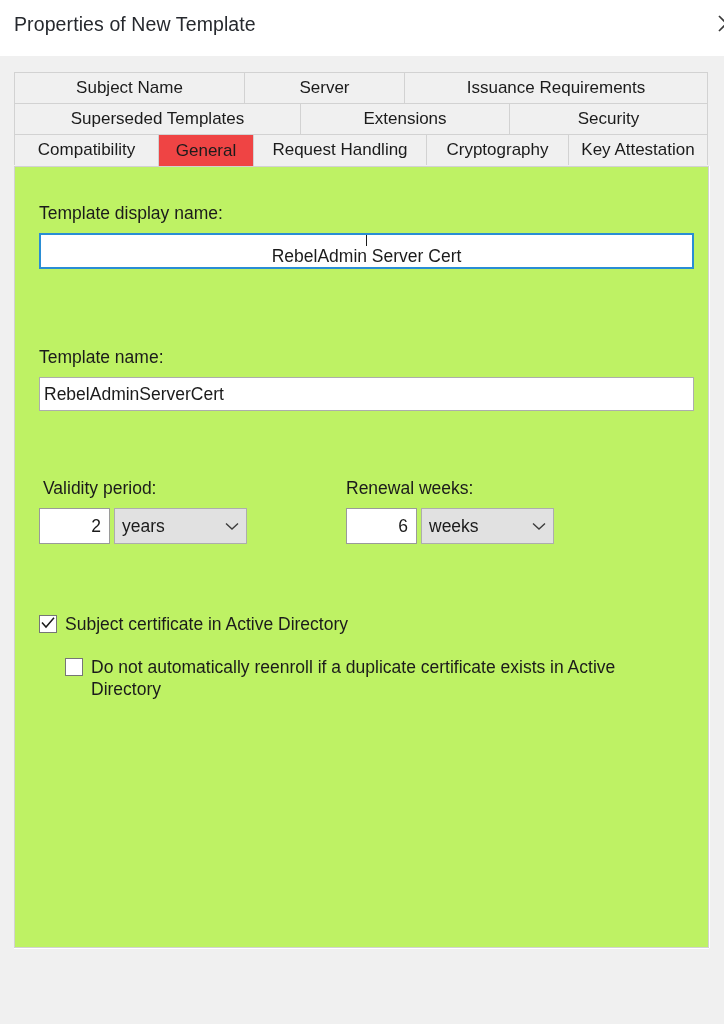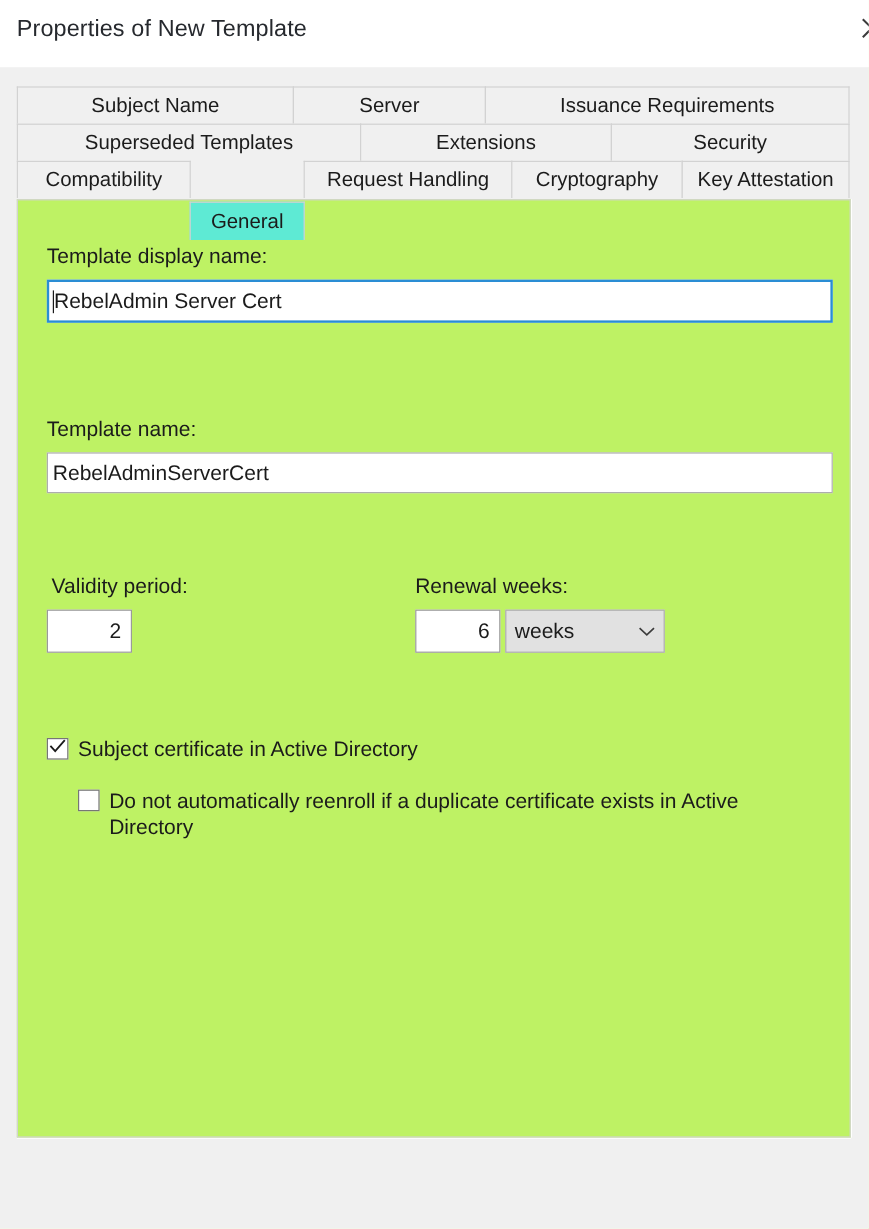--- a/index.html
+++ b/index.html
@@ -71,26 +71,25 @@
     justify-content: center;
     font-size: 17px;
     color: #1b1b1b;
     white-space: nowrap;
     box-sizing: border-box;
     cursor: default;
     position: relative;
   }
   .tab-row:nth-child(2) { margin-top: 0; }
   .tab.active {
-    background: #5eead4;
+    background: #ef4444;
     border-color: #d2d2d2;
     z-index: 5;
     height: 32px;
     margin-bottom: -1px;
-    margin-top: 34px;
   }
 
   
   .r1-t1 { width: 231px; }
   .r1-t2 { width: 161px; }
   .r1-t3 { width: 304px; }
   
   .r2-t1 { width: 287px; }
   .r2-t2 { width: 210px; }
   .r2-t3 { width: 199px; }
@@ -128,20 +127,21 @@
     font-size: 17.5px;
     color: #1b1b1b;
     padding: 0 4px;
     display: flex;
     align-items: center;
     outline: none;
   }
   .text-input.focused {
     border: 2px solid #2a8dd4;
     padding: 0 3px;
+    flex-direction: column;
   }
   .caret {
     display: inline-block;
     width: 1px;
     height: 19px;
     background: #1b1b1b;
     margin-right: 0px;
     vertical-align: middle;
   }
 
@@ -282,20 +282,28 @@
     <div class="text-input" style="left:24px; top:210px; width:655px; height:34px;">
       <span>RebelAdminServerCert</span>
     </div>
 
     <div class="field-label" style="left:28px; top:311px;">Validity period:</div>
 
     <div class="num-input" style="left:24px; top:341px; width:71px; height:36px;">
       <span>2</span>
     </div>
 
+    <div class="combo" style="left:99px; top:341px; width:133px; height:36px;">
+      <span class="combo-text">years</span>
+      <span class="combo-arrow">
+        <svg width="14" height="9" viewBox="0 0 14 9">
+          <polyline points="1,1.5 7,7 13,1.5" fill="none" stroke="#3c3c3c" stroke-width="1.4"></polyline>
+        </svg>
+      </span>
+    </div>
 
     <div class="field-label" style="left:331px; top:311px;">Renewal weeks:</div>
 
     <div class="num-input" style="left:331px; top:341px; width:71px; height:36px;">
       <span>6</span>
     </div>
 
     <div class="combo" style="left:406px; top:341px; width:133px; height:36px;">
       <span class="combo-text">weeks</span>
       <span class="combo-arrow">

